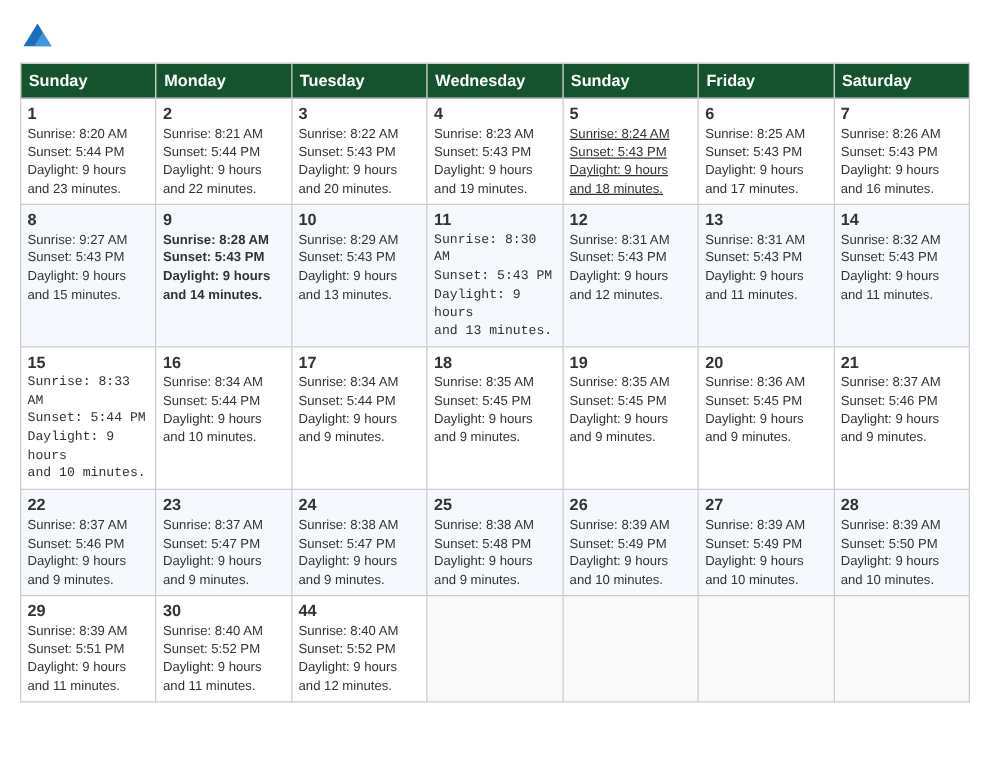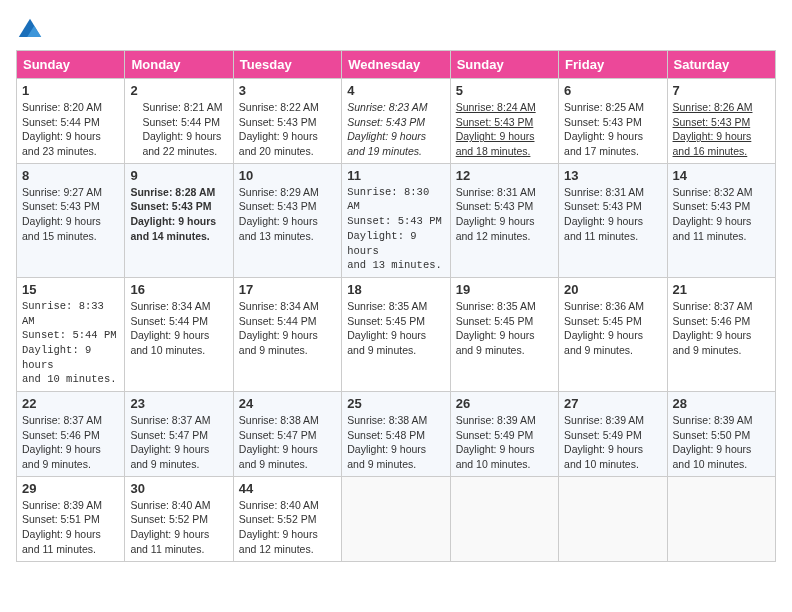--- a/index.html
+++ b/index.html
@@ -46,21 +46,21 @@
       font-size: 16px;
       color: #333;
       font-weight: normal;
     }
     .calendar {
       width: 100%;
       border-collapse: collapse;
       font-size: 11px;
     }
     .calendar th {
-      background-color: #ec4899;
+      background-color: #14532d;
       color: #fff;
       text-align: left;
       padding: 6px 6px;
       font-size: 13px;
       font-weight: bold;
       border: 1px solid #ccc;
     }
     .calendar td {
       border: 1px solid #ccc;
       vertical-align: top;
@@ -127,56 +127,56 @@
       <tr>
         <td>
           <span class="day-number">1</span>
           <div class="day-info" style="white-space: pre-line;">Sunrise: 8:20 AM
 Sunset: 5:44 PM
 Daylight: 9 hours
 and 23 minutes.</div>
         </td>
         <td>
           <span class="day-number">2</span>
-          <div class="day-info" style="white-space: pre-line; margin-left: 12px;">Sunrise: 8:21 AM
+          <div class="day-info" style="white-space: pre-line;">Sunrise: 8:21 AM
 Sunset: 5:44 PM
 Daylight: 9 hours
 and 22 minutes.</div>
         </td>
         <td>
           <span class="day-number">3</span>
           <div class="day-info" style="white-space: pre-line;">Sunrise: 8:22 AM
 Sunset: 5:43 PM
 Daylight: 9 hours
 and 20 minutes.</div>
         </td>
         <td>
           <span class="day-number">4</span>
-          <div class="day-info" style="white-space: pre-line; font-style: italic;">Sunrise: 8:23 AM
+          <div class="day-info" style="white-space: pre-line;">Sunrise: 8:23 AM
 Sunset: 5:43 PM
 Daylight: 9 hours
 and 19 minutes.</div>
         </td>
         <td>
           <span class="day-number">5</span>
           <div class="day-info" style="white-space: pre-line; text-decoration: underline;">Sunrise: 8:24 AM
 Sunset: 5:43 PM
 Daylight: 9 hours
 and 18 minutes.</div>
         </td>
         <td>
           <span class="day-number">6</span>
           <div class="day-info" style="white-space: pre-line;">Sunrise: 8:25 AM
 Sunset: 5:43 PM
 Daylight: 9 hours
 and 17 minutes.</div>
         </td>
         <td>
           <span class="day-number">7</span>
-          <div class="day-info" style="white-space: pre-line; text-decoration: underline;">Sunrise: 8:26 AM
+          <div class="day-info" style="white-space: pre-line;">Sunrise: 8:26 AM
 Sunset: 5:43 PM
 Daylight: 9 hours
 and 16 minutes.</div>
         </td>
       </tr>
       <tr>
         <td>
           <span class="day-number">8</span>
           <div class="day-info" style="white-space: pre-line;">Sunrise: 9:27 AM
 Sunset: 5:43 PM

